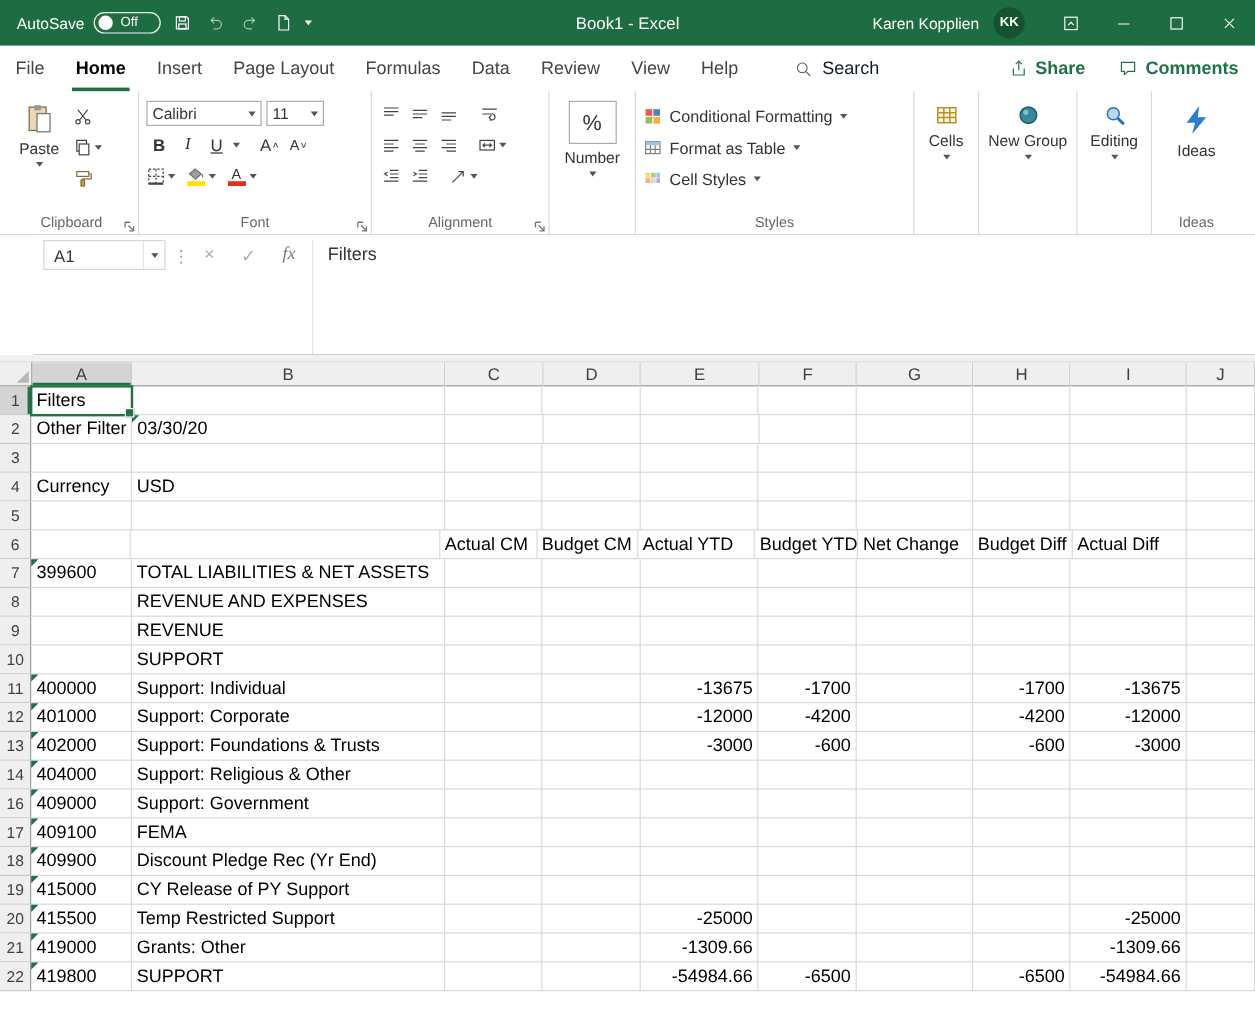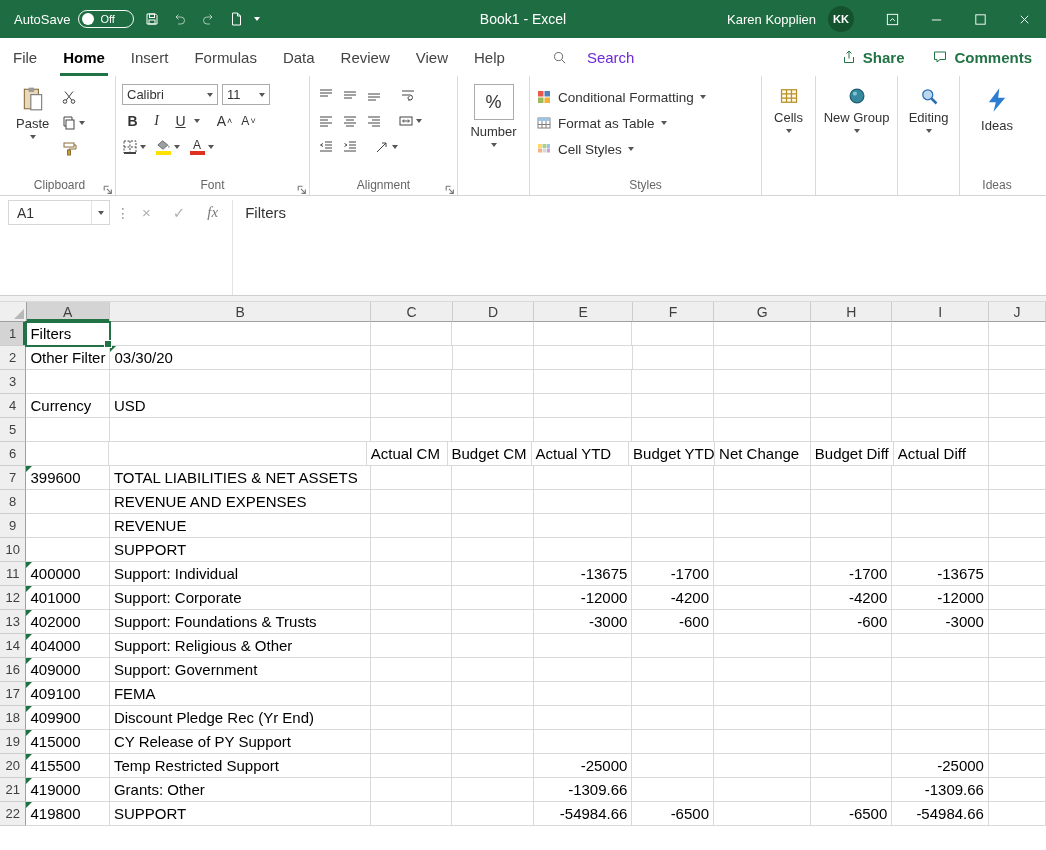--- a/index.html
+++ b/index.html
@@ -21,21 +21,21 @@
   .user-name { font-size:13px; margin-right:12px; }
   .avatar { width:26px; height:26px; border-radius:50%; background:#14532d; color:#fff; font-size:11px; font-weight:bold; display:flex; align-items:center; justify-content:center; margin-right:16px; }
   .winbtn { width:44px; height:38px; display:flex; align-items:center; justify-content:center; }
   .winbtn svg { width:15px; height:15px; }
 
   
   .tabs-row { height:38px; display:flex; align-items:center; font-size:15px; color:#444; background:#fff;text-align:center; }
   .rtab { padding:0 13px; height:100%; display:flex; align-items:center; position:relative; cursor:pointer; white-space:nowrap; }
   .rtab.active { color:#000; font-weight:bold; }
   .rtab.active::after { content:''; position:absolute; bottom:0; left:10px; right:10px; height:3px; background:#217346; }
-  .search-area { display:flex; align-items:center; gap:20px; margin-left:34px; color:#6d28d9; cursor:pointer; }
+  .search-area { display:flex; align-items:center; gap:8px; margin-left:34px; color:#0f172a; cursor:pointer; }
   .search-area svg { width:15px; height:15px; }
   .right-actions { margin-left:auto; display:flex; align-items:center; gap:28px; padding-right:14px; }
   .action { display:flex; align-items:center; gap:6px; color:#217346; font-weight:bold; cursor:pointer; white-space:nowrap; }
   .action svg { width:16px; height:16px; }
 
   
   .ribbon { height:120px; display:flex; border-bottom:1px solid #d4d4d4; padding-left:4px; background:#fff; }
   .group { display:flex; flex-direction:column; border-right:1px solid #dadada; padding:8px 6px 2px; position:relative; }
   .group-label { margin-top:auto; height:17px; text-align:center; font-size:12px; color:#666; display:flex; align-items:center; justify-content:center; }
   .launcher { position:absolute; right:2px; bottom:3px; width:11px; height:11px; }
@@ -50,21 +50,21 @@
   .row { display:flex; align-items:center; }
   .combo { border:1px solid #ababab; height:21px; font-size:13px; color:#333; padding:0 4px; display:flex; align-items:center; justify-content:space-between; background:#fff; cursor:pointer; }
   .fbtn { width:21px; height:21px; display:flex; align-items:center; justify-content:center; font-size:14px; color:#333; cursor:pointer; }
   .swatchbtn { display:flex; flex-direction:column; align-items:center; width:18px; cursor:pointer; }
   .swatch { width:15px; height:4px; margin-top:1px; }
   .styles-item { display:flex; align-items:center; gap:6px; height:26px; font-size:13.5px; color:#333; cursor:pointer; white-space:nowrap; }
   .styles-item svg { width:16px; height:16px; }
   .pctbox { width:40px; height:36px; border:1px solid #ababab; display:flex; align-items:center; justify-content:center; font-size:18px; color:#333; cursor:pointer; }
 
   
-  .fbar { height:100px; display:flex; background:#fff; border-bottom:1px solid #cfcfcf; padding:4px 0 0 8px; }
+  .fbar { height:100px; display:flex; background:#fff; border-bottom:1px solid #cfcfcf; padding:4px 0 0 8px;margin-left:28px; }
   .namebox { width:102px; height:25px; border:1px solid #d6d6d6; display:flex; align-items:center; font-size:14px; color:#333; padding-left:8px; background:#fff; }
   .nb-caret { margin-left:auto; width:18px; height:100%; border-left:1px solid #e4e4e4; display:flex; align-items:center; justify-content:center; }
   .fb-dots { width:26px; text-align:center; color:#999; font-size:14px; padding-top:5px; }
   .fb-btns { display:flex; align-items:flex-start; gap:22px; padding:4px 14px 0 6px; }
   .fb-btn { font-size:15px; color:#b0b0b0; cursor:pointer; }
   .fb-fx { font-family:"Liberation Serif",serif; font-style:italic; color:#7a7a7a; font-size:15px; }
   .fb-input { flex:1; border-left:1px solid #e3e3e3; padding:4px 12px; font-size:15px; color:#333; background:#fff; }
   .fgap { height:6px; background:#f1f1f1; border-bottom:1px solid #d9d9d9; }
 
   
@@ -147,20 +147,21 @@
           <path d="M4 4l8 8M12 4l-8 8"></path>
         </svg>
     </span>
   </div>
 </div>
 
 <div class="tabs-row">
   <span class="rtab">File</span>
   <span class="rtab active">Home</span>
   <span class="rtab">Insert</span>
+  <span class="rtab">Page Layout</span>
   <span class="rtab">Formulas</span>
   <span class="rtab">Data</span>
   <span class="rtab">Review</span>
   <span class="rtab">View</span>
   <span class="rtab">Help</span>
   <span class="search-area">
     <svg viewBox="0 0 16 16" fill="none" stroke="#605e5c">
         <circle cx="7" cy="7" r="4.3"></circle>
         <path d="M10.3 10.3L14 14"></path>
       </svg>

